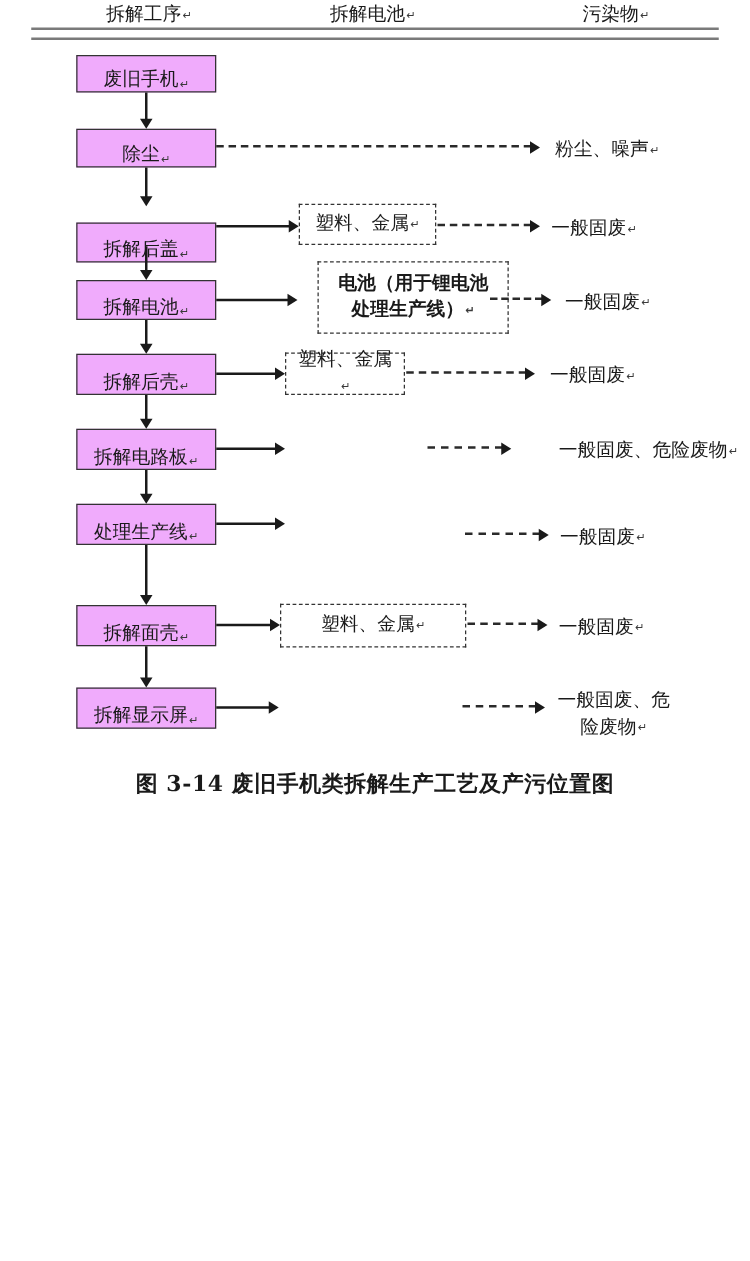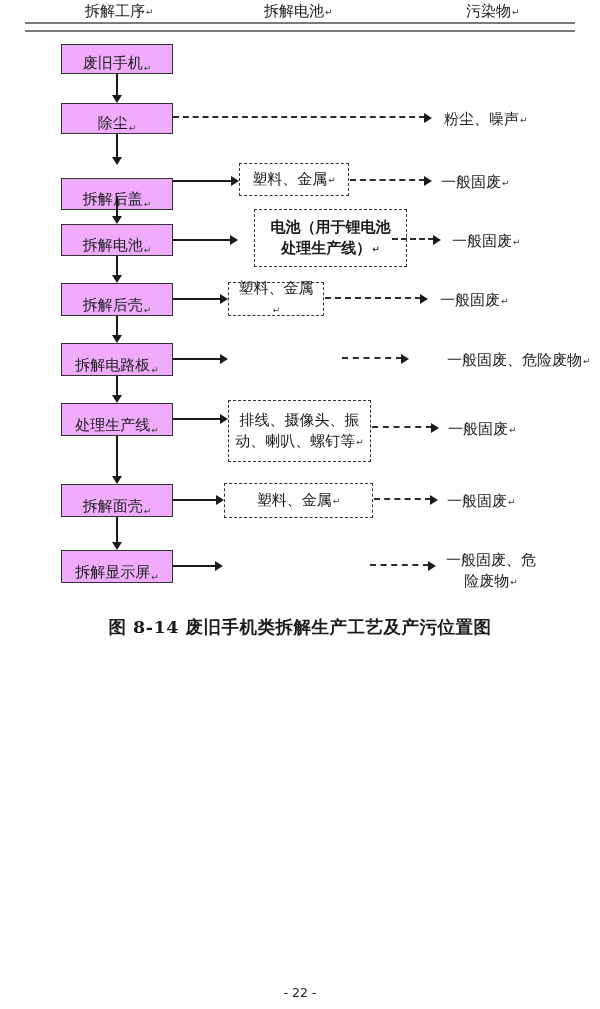--- a/index.html
+++ b/index.html
@@ -140,23 +140,20 @@
 
   <div class="dbox" style="left:239px;top:163px;width:110px;height:33px">
       <span><span>塑料、金属</span><span class="pilcrow">↵</span></span>
     </div>
   <div class="dbox bold" style="left:254px;top:209px;width:153px;height:58px">
       <span><span>电池（用于锂电池 处理生产线）</span><span class="pilcrow">↵</span></span>
     </div>
   <div class="dbox" style="left:228px;top:282px;width:96px;height:34px">
       <span><span>塑料、金属</span><span class="pilcrow">↵</span></span>
     </div>
-  <div class="dbox" style="left:228px;top:400px;width:143px;height:62px">
-      <span><span>排线、摄像头、振动、喇叭、螺钉等</span><span class="pilcrow">↵</span></span>
-    </div>
   <div class="dbox" style="left:224px;top:483px;width:149px;height:35px">
       <span><span>塑料、金属</span><span class="pilcrow">↵</span></span>
     </div>
 
   <div class="harrow" style="left:173px;top:113px;width:259px">
       <i class="dline"></i>
       <i class="hhead"></i>
     </div>
   <div class="harrow" style="left:350px;top:176px;width:82px">
       <i class="dline"></i>
@@ -189,16 +186,15 @@
 
   <div class="pollutant" style="left:444px;top:109px"><span>粉尘、噪声</span><span class="pilcrow">↵</span></div>
   <div class="pollutant" style="left:441px;top:172px"><span>一般固废</span><span class="pilcrow">↵</span></div>
   <div class="pollutant" style="left:452px;top:231px"><span>一般固废</span><span class="pilcrow">↵</span></div>
   <div class="pollutant" style="left:440px;top:290px"><span>一般固废</span><span class="pilcrow">↵</span></div>
   <div class="pollutant" style="left:447px;top:350px"><span>一般固废、危险废物</span><span class="pilcrow">↵</span></div>
   <div class="pollutant" style="left:448px;top:419px"><span>一般固废</span><span class="pilcrow">↵</span></div>
   <div class="pollutant" style="left:447px;top:491px"><span>一般固废</span><span class="pilcrow">↵</span></div>
   <div class="pollutant wrap" style="left:445px;top:550px;width:92px"><span>一般固废、危险废物</span><span class="pilcrow">↵</span></div>
 
-  <div class="caption">图 8-14 废旧手机类拆解生产工艺及产污位置图</div>
-  <div class="pageno">- 22 -</div>
+  <div class="caption">图 3-14 废旧手机类拆解生产工艺及产污位置图</div>
 
 </div>
 
 </body></html>

